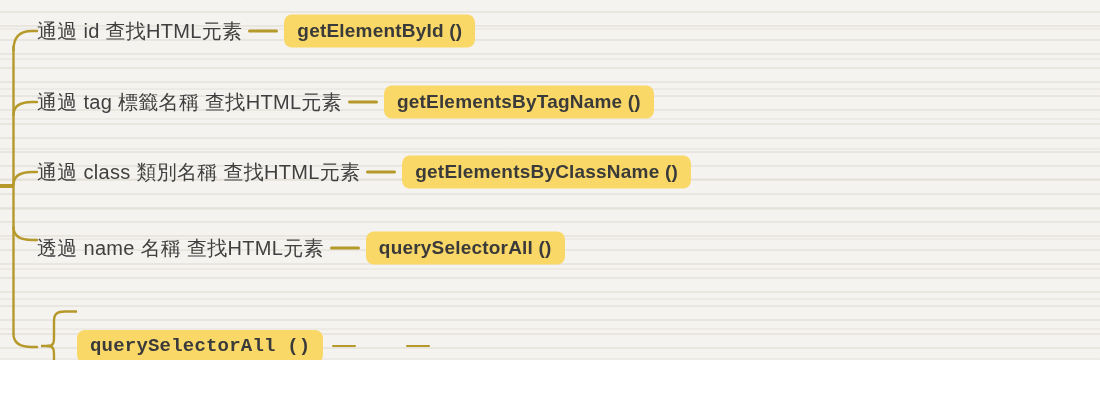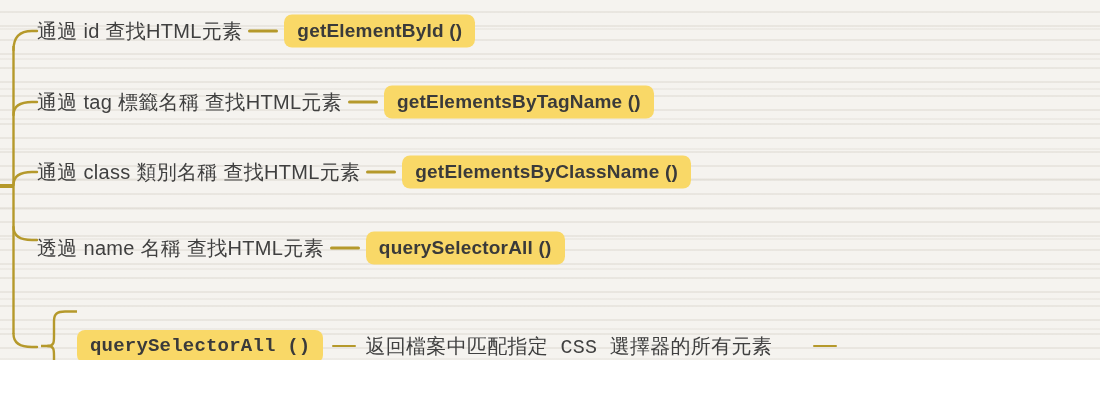--- a/index.html
+++ b/index.html
@@ -128,21 +128,20 @@
     <svg class="brace" width="36" height="112" viewBox="0 0 36 112" fill="none">
       <path d="M0 56 H7" stroke="#b5992b" stroke-width="2.4" stroke-linecap="round"></path>
       <path d="M7 56 C13 56 13 52 13 46 L13 31 C13 23.5 16.5 21.5 24 21.5 H36" stroke="#b5992b" stroke-width="2.4" stroke-linecap="round"></path>
       <path d="M7 56 C13 56 13 60 13 66 L13 81 C13 88.5 16.5 90.5 24 90.5 H36" stroke="#b5992b" stroke-width="2.4" stroke-linecap="round"></path>
     </svg>
 
     <div class="subcol">
       <div class="subrow">
         <span class="method-node">querySelectorAll ()</span>
         <span class="hline short"></span>
-        <span class="desc-label">返回檔案中匹配指定 CSS 選擇器的所有元素</span>
       </div>
       <div class="subrow">
         <span class="hline short"></span>
       </div>
     </div>
   </div>
 
 </div>
 
 </body></html>

